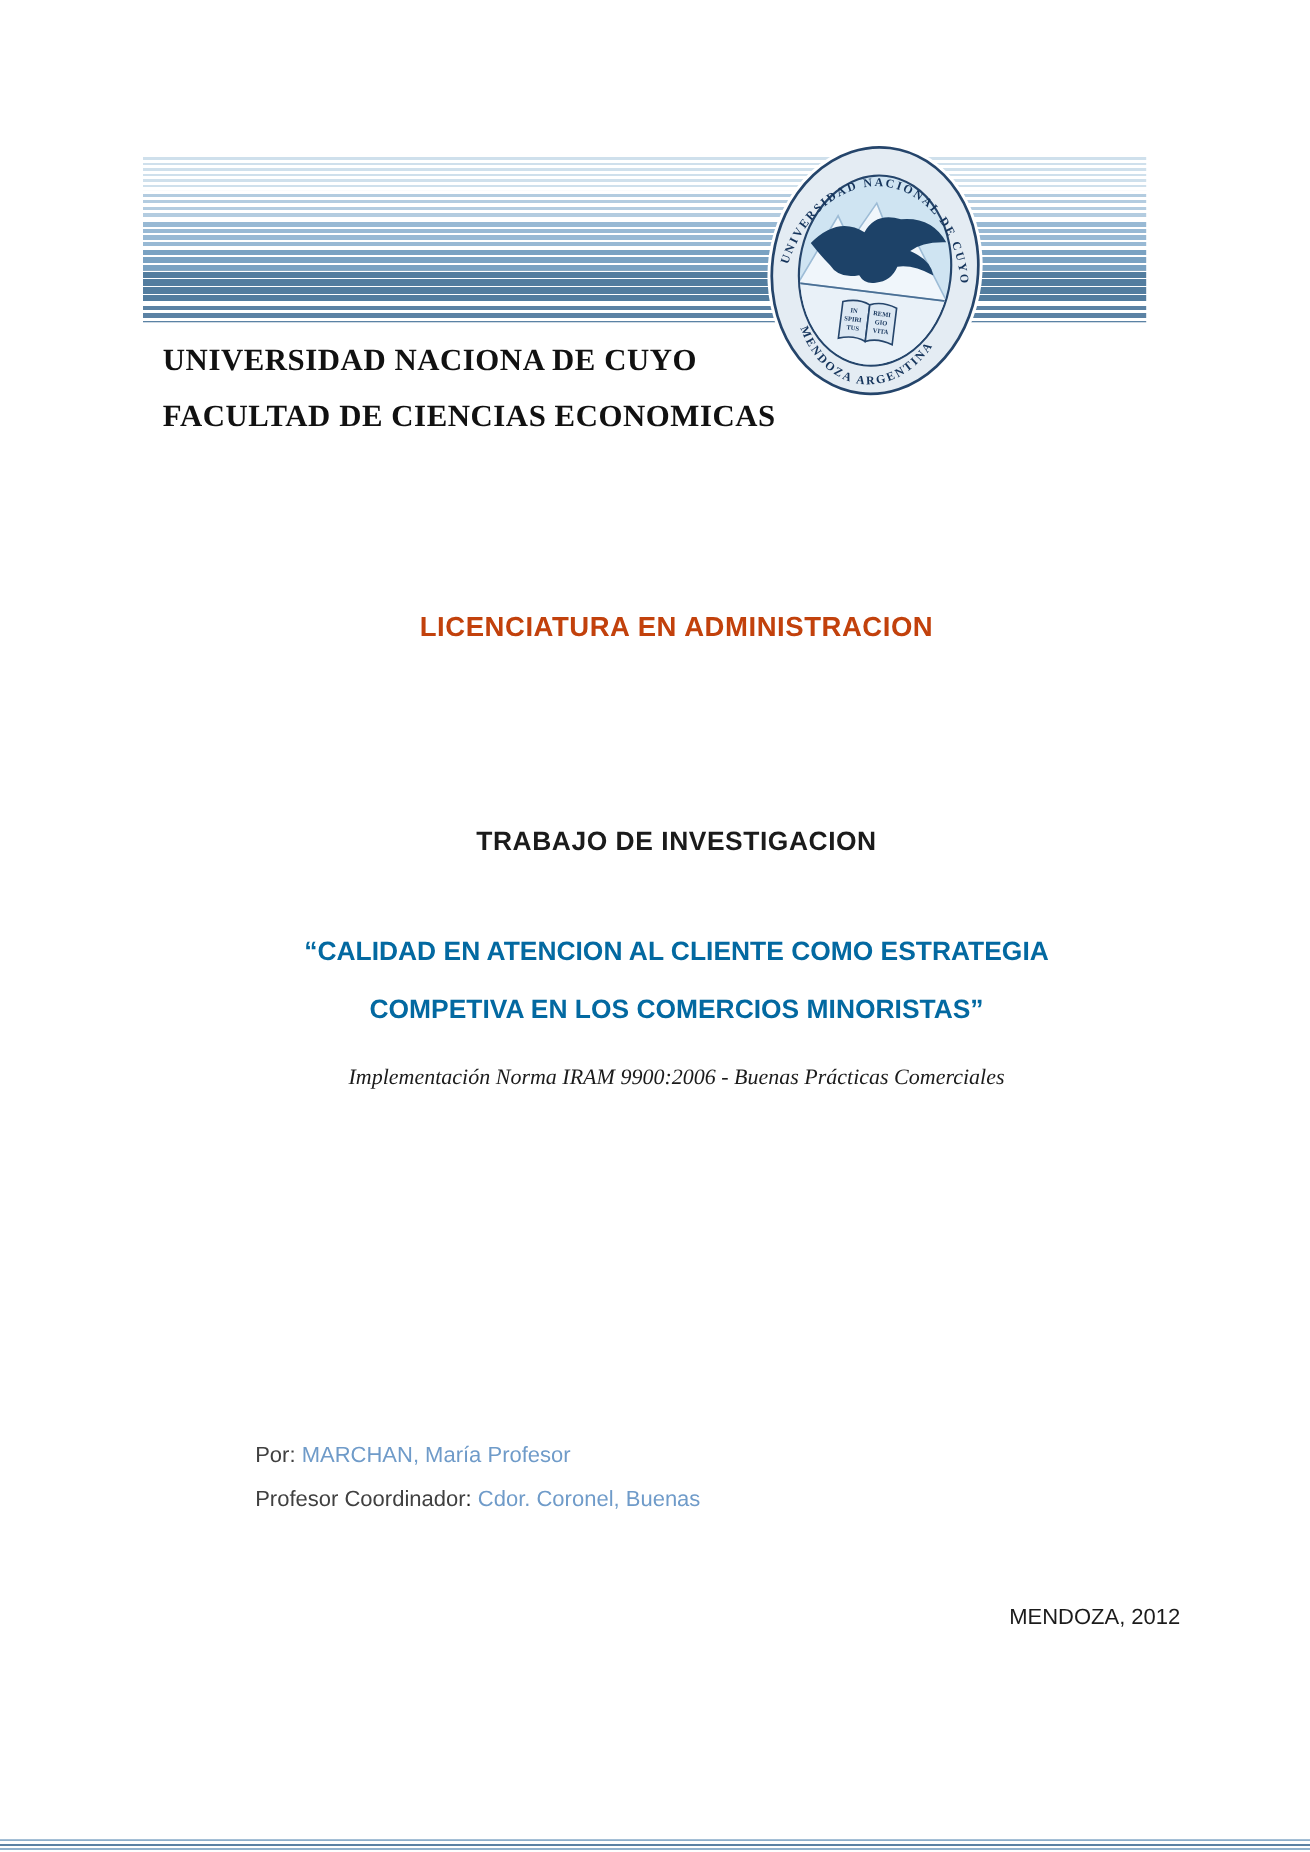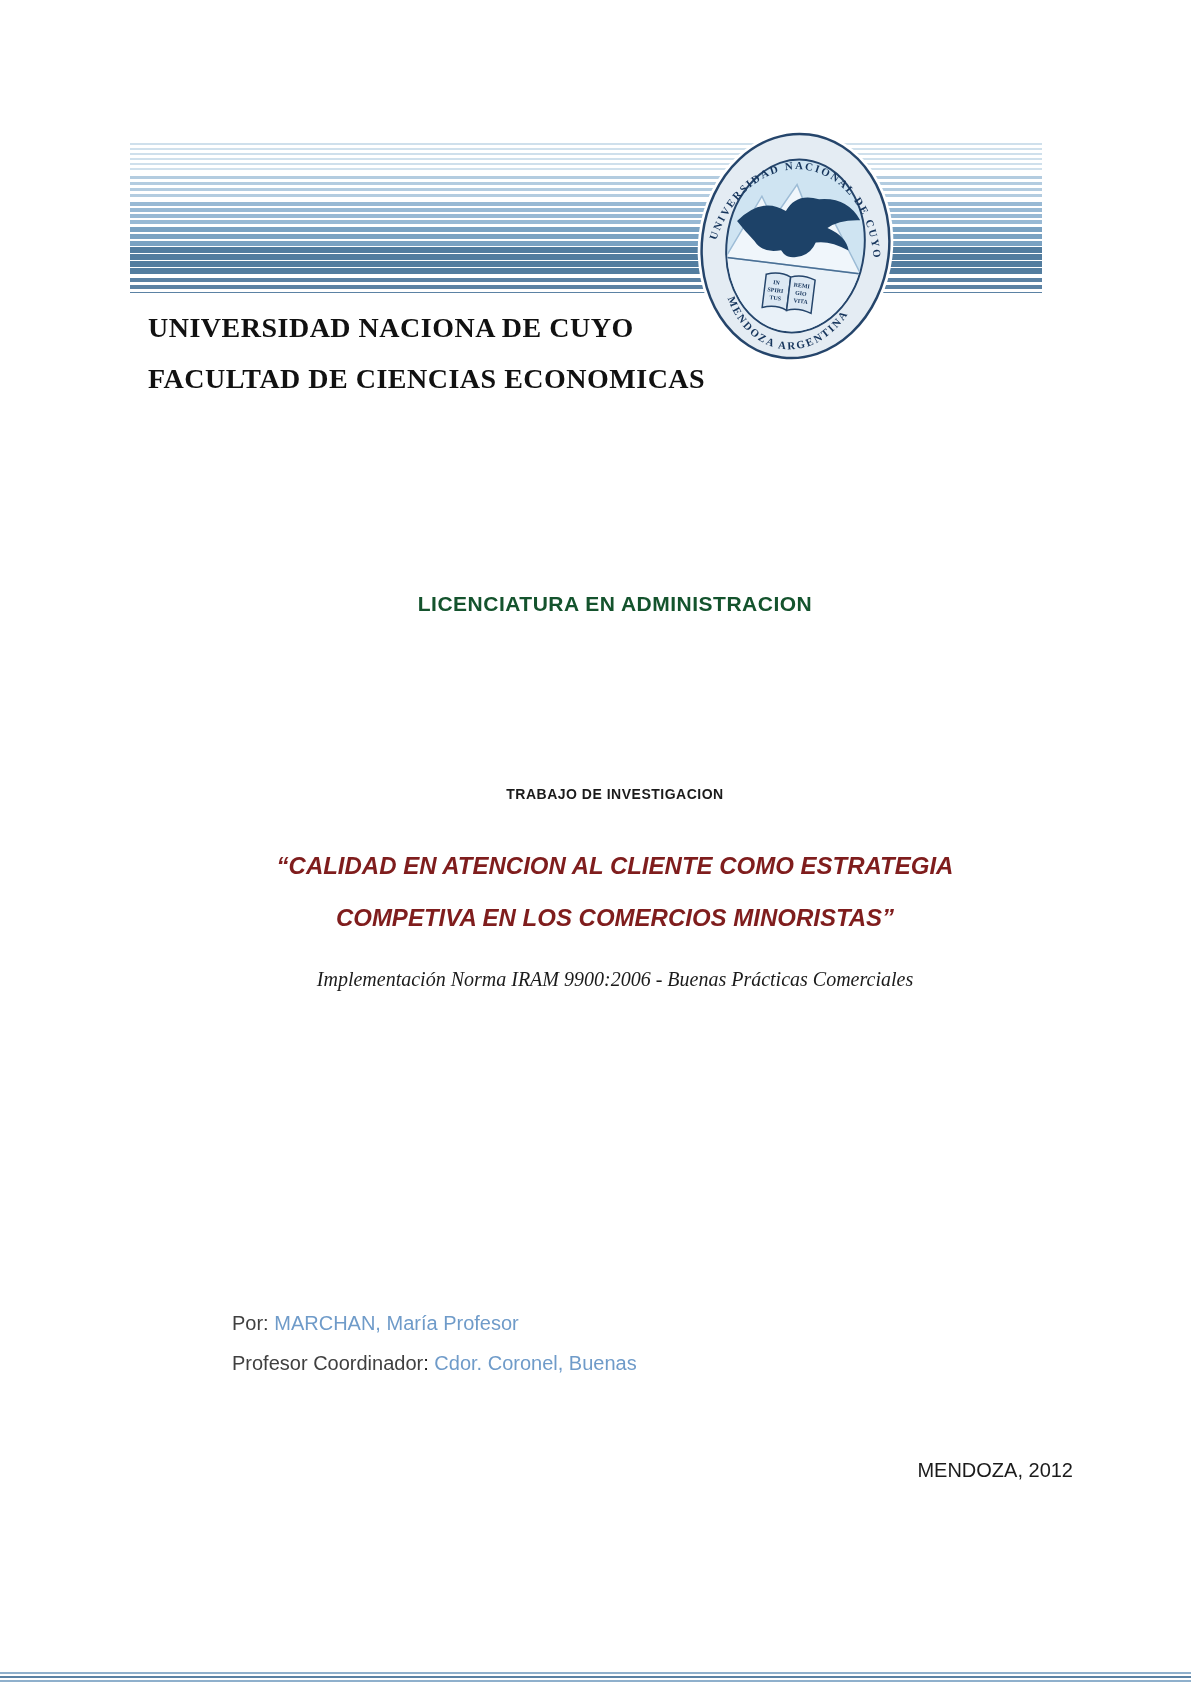--- a/index.html
+++ b/index.html
@@ -24,23 +24,23 @@
   
   .univ-line {
     position:absolute; left:148px; font-family:"Liberation Serif", serif;
     font-weight:bold; font-size:28px; color:#111111; letter-spacing:0.5px; white-space:nowrap;
   }
   .univ1 { top:312px; }
   .univ2 { top:363px; }
 
   
   .center-col { position:absolute; left:140px; width:950px; text-align:center; }
-  .degree   { top:556px; font-weight:bold; font-size:21px; color:#14532d; letter-spacing:0.5px;margin-top:36px; }
-  .worktype { top:786px; font-weight:bold; font-size:14px; color:#1b1b1b; letter-spacing:0.5px; }
-  .maintitle{ top:840px; font-weight:bold; font-style:italic; font-size:24px; color:#7f1d1d; line-height:52px; }
+  .degree   { top:556px; font-weight:bold; font-size:25px; color:#c2410c; letter-spacing:0.5px; }
+  .worktype { top:752px; font-weight:bold; font-size:24px; color:#1b1b1b; letter-spacing:0.5px; }
+  .maintitle{ top:840px; font-weight:bold; font-size:24px; color:#0369a1; line-height:52px; }
   .subtitle { top:968px; font-style:italic; font-size:20px; color:#1b1b1b;font-family:Liberation Serif, serif; }
 
   
   .credit { position:absolute; left:232px; font-size:20px; white-space:nowrap; }
   .credit1 { top:1312px; }
   .credit2 { top:1352px; }
   .credit .lbl { font-weight:normal; color:#404040; }
   .credit .val { color:#6F9BC9; }
 
   

